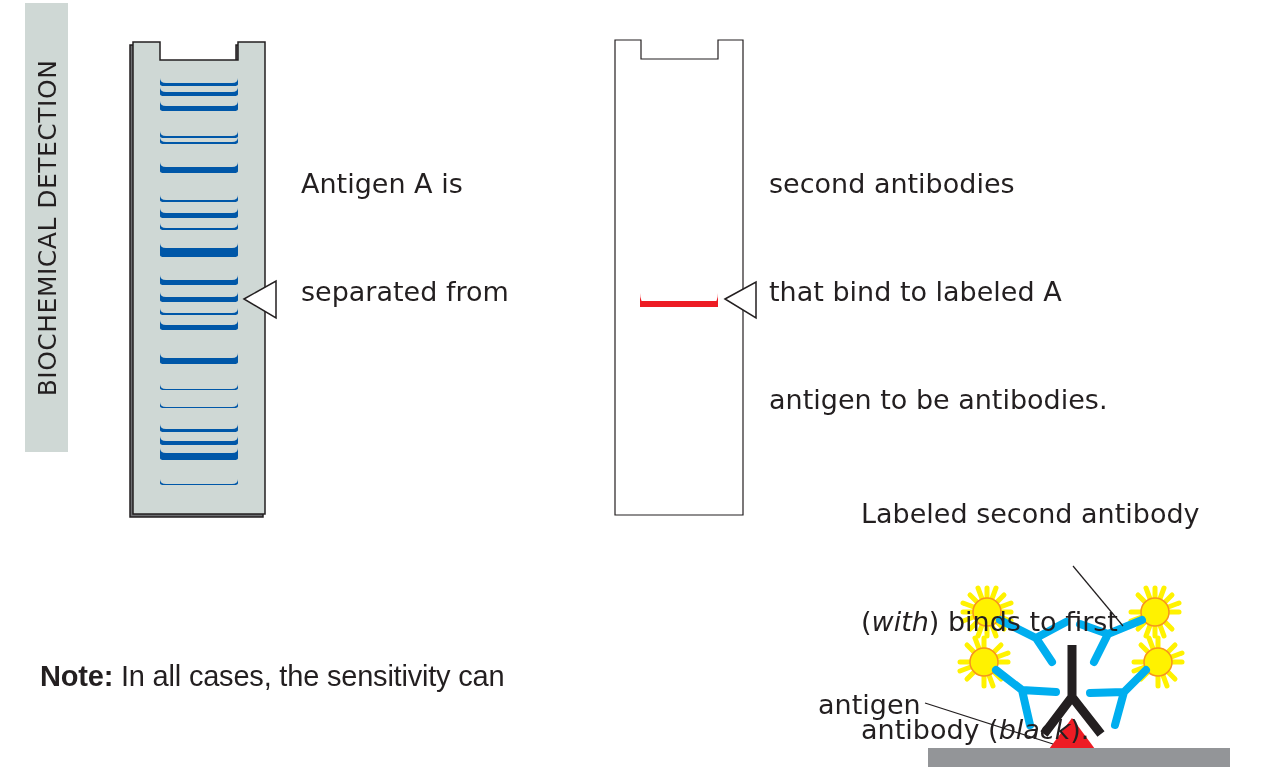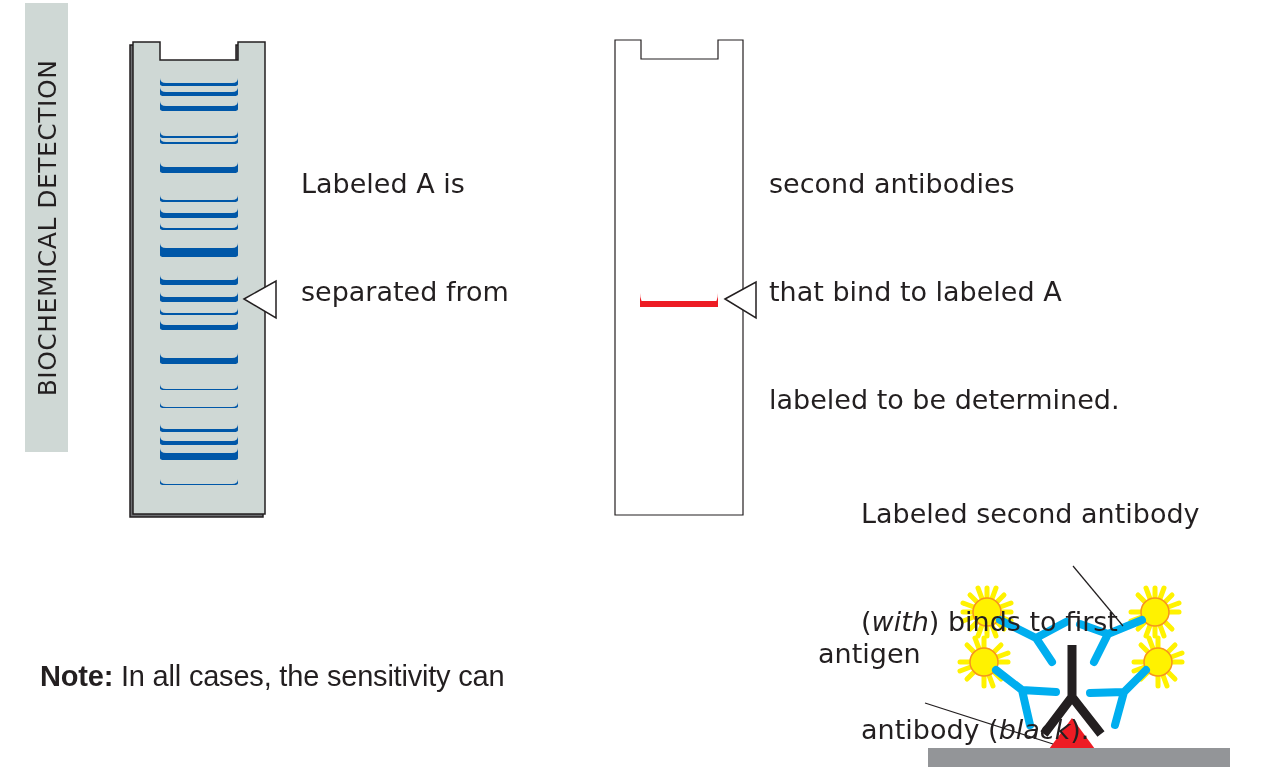--- a/index.html
+++ b/index.html
@@ -115,37 +115,37 @@
     <polygon points="1049,749 1072,718 1095,749" fill="#ed1c24"></polygon>
 
     <rect x="928" y="748" width="302" height="19" fill="#939598"></rect>
 
     <line x1="1073" y1="566" x2="1123" y2="626" stroke="#231f20" stroke-width="1.2"></line>
     <line x1="925" y1="703" x2="1053" y2="744" stroke="#231f20" stroke-width="1.2"></line>
   </g>
 </svg>
 
 <div class="txt" style="left:301px;top:94px;">
-  <div>Labeled A is</div>
+  <div>Antigen A is</div>
   <div>separated from</div>
 </div>
 
 <div class="txt" style="left:769px;top:94px;">
   <div>second antibodies</div>
   <div>that bind to labeled A</div>
-  <div>labeled to be determined.</div>
+  <div>antigen to be antibodies.</div>
 </div>
 
 <div class="txt" style="left:861px;top:424px;">
   <div>Labeled second antibody</div>
   <div>(<i>with</i><span>) binds to first</span></div>
   <div><span>antibody (</span><i>black</i><span>).</span></div>
 </div>
 
-<div class="txt" style="left:818px;top:636px;">antigen</div>
+<div class="txt" style="left:818px;top:687px;">antigen</div>
 
 <div class="note">
   <div><b>Note:</b><span> In all cases, the sensitivity can</span></div>
   <div>be greatly increased by using multiple</div>
   
   
   
 </div>
 
 </body></html>

